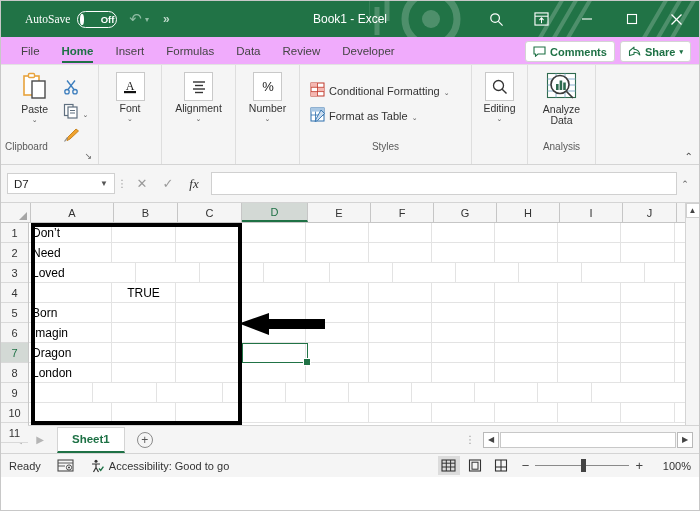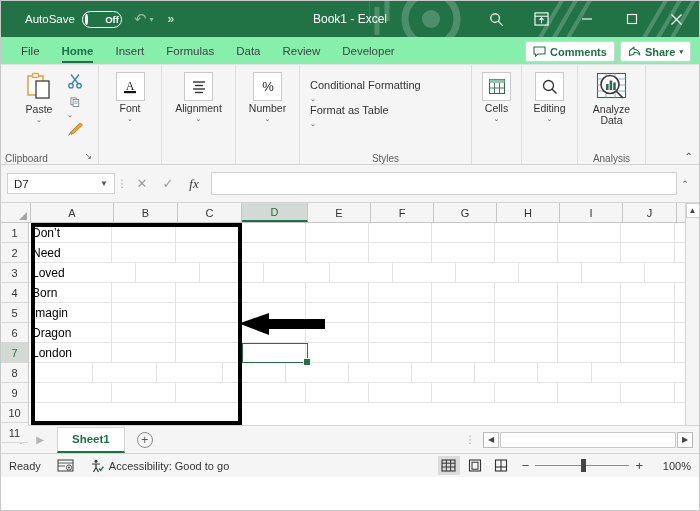--- a/index.html
+++ b/index.html
@@ -13,21 +13,21 @@
   }
 
   
   .titlebar {
     height: 36px; background: #217346;
     display: flex; align-items: center;
     position: relative; overflow: hidden;
   }
   .titlebar-deco { position: absolute; top:0; right: 0; width: 330px; height: 36px; opacity: .20; }
   .autosave-wrap { display: flex; align-items: center; margin-left: 24px; z-index: 2; }
-  .autosave-label { color: #ffffff; font-size: 11.5px; }
+  .autosave-label { color: #ffffff; font-size: 11.5px; font-family: Liberation Serif, serif; }
   .toggle {
     margin-left: 7px; width: 40px; height: 17px; border-radius: 9px;
     border: 1.3px solid #ffffff; display: flex; align-items: center;
     padding: 0 2px; background: transparent;
   }
   .toggle-knob { width: 11px; height: 11px; border-radius: 50%; background: #ffffff; }
   .toggle-text { color: #fff; font-size: 9.5px; font-weight: bold; margin-left: 17px; }
   .qat-icon { color: #8fbda4; font-size: 15px; margin-left: 12px; z-index: 2; }
   .qat-caret { color: #8fbda4; font-size: 8px; margin-left: 3px; z-index: 2; }
   .qat-more { color: #bcd8c9; font-size: 12px; margin-left: 14px; z-index: 2; font-weight: bold;}
@@ -37,21 +37,21 @@
   }
   .title-right { margin-left: auto; display: flex; align-items: center; z-index: 2; }
   .tb-btn {
     width: 45px; height: 36px; display: flex; align-items: center; justify-content: center;
     color: #ffffff;
   }
   .tb-btn svg { display:block; }
 
   
   .tabbar {
-    height: 28px; background: #86efac; display: flex; align-items: flex-end;
+    height: 28px; background: #f0abfc; display: flex; align-items: flex-end;
     border-bottom: 1px solid #e2e2e2; position: relative;
   }
   .tab {
     font-size: 11.5px; color: #444; padding: 0 11px; height: 26px;
     display: flex; align-items: center; position: relative;
   }
   .tab:first-child { margin-left: 9px; }
   .tab.active { color: #1e7145; font-weight: bold; }
   .tab.active::after {
     content: ""; position: absolute; left: 11px; right: 11px; bottom: 1px;
@@ -65,37 +65,37 @@
   }
 
   
   .ribbon {
     height: 100px; background: #f5f5f5; display: flex;
     border-bottom: 1px solid #d4d4d4; position: relative;
   }
   .rgroup { display: flex; flex-direction: column; position: relative; height: 100%; padding-top: 4px; }
   .rgroup + .rgroup { border-left: 1px solid #dedede; }
   .rgroup-label {
-    position: absolute; bottom: 0; left: 0; right: 0; text-align: center;
+    position: absolute; bottom: 12px; left: 0; right: 0; text-align: center;
     font-size: 10px; color: #5a5a5a;
   }
   .rgroup-body { display: flex; flex: 1; align-items: flex-start; justify-content: center; }
 
   .bigbtn {
     width: 52px; display: flex; flex-direction: column; align-items: center;
     padding-top: 3px;
   }
   .bigbtn .lbl { font-size: 10.5px; color: #333; margin-top: 2px; text-align: center; line-height: 11px; }
   .bigbtn .car { font-size: 7px; color: #555; margin-top: 1px; }
   .boxicon {
     width: 29px; height: 29px; border: 1px solid #c9c9c9; background: #fff;
     display: flex; align-items: center; justify-content: center;
   }
 
-  .minibtn { display:flex; align-items:flex-start; gap:4px; height: 22px; padding: 0 2px; flex-direction: column; }
+  .minibtn { display:flex; align-items:flex-end; gap:4px; height: 22px; padding: 0 2px; }
   .minibtn .mlbl { font-size: 11px; color: #333; }
   .minibtn .mcar { font-size: 7px; color: #555; }
 
   .clip-right { display: flex; flex-direction: column; gap: 2px; padding-top: 4px; }
   .dlg-launcher { position: absolute; bottom: 3px; font-size: 9px; color: #666; }
 
   .styles-list { display: flex; flex-direction: column; gap: 3px; padding: 6px 6px 0 8px; }
   .collapse-car { position: absolute; right: 6px; bottom: 2px; font-size: 10px; color: #444; }
 
   
@@ -428,39 +428,20 @@
             </g>
           <path d="M11 3 L14.5 6.5 L7.5 13.5 L5 14.5 L6 12 z" fill="#c9dcef" stroke="#2c6fad" stroke-width=".9"></path>
         </svg>
         <span class="mlbl">Format as Table</span>
         <span class="mcar">⌄</span>
       </div>
     </div>
     <div class="rgroup-label">Styles</div>
   </div>
 
-  <div class="rgroup" style="width:50px">
-    <div class="rgroup-body">
-      <div class="bigbtn" style="width:44px">
-        <div class="boxicon">
-          <svg width="18" height="17" viewBox="0 0 18 17">
-            <rect x="1.5" y="1.5" width="15" height="14" fill="#fff" stroke="#2f6b4f" stroke-width="1.1"></rect>
-            <rect x="1.5" y="1.5" width="15" height="3.4" fill="#8fc4ab"></rect>
-            <g stroke="#2f6b4f" stroke-width=".9">
-                <line x1="1.5" y1="10" x2="16.5" y2="10"></line>
-                <line x1="6.5" y1="4.9" x2="6.5" y2="15.5"></line>
-                <line x1="11.5" y1="4.9" x2="11.5" y2="15.5"></line>
-              </g>
-          </svg>
-        </div>
-        <span class="lbl">Cells</span>
-        <span class="car">⌄</span>
-      </div>
-    </div>
-  </div>
 
   <div class="rgroup" style="width:56px">
     <div class="rgroup-body">
       <div class="bigbtn" style="width:50px">
         <div class="boxicon">
           <svg width="18" height="18" viewBox="0 0 18 18">
               <circle cx="7.5" cy="7.5" r="5" fill="none" stroke="#333" stroke-width="1.3"></circle>
               <line x1="11.2" y1="11.2" x2="15.5" y2="15.5" stroke="#333" stroke-width="1.4"></line>
             </svg>
         </div>
@@ -575,20 +556,32 @@
         <div class="cell" style="width:64px"></div>
         <div class="cell" style="width:66px"></div>
         <div class="cell" style="width:63px"></div>
         <div class="cell" style="width:63px"></div>
         <div class="cell" style="width:63px"></div>
         <div class="cell" style="width:63px"></div>
         <div class="cell" style="width:63px"></div>
         <div class="cell" style="width:54px"></div>
       </div>
       <div class="gridrow">
+        <div class="cell" style="width:83px"></div>
+        <div class="cell center" style="width:64px">TRUE</div>
+        <div class="cell" style="width:64px"></div>
+        <div class="cell" style="width:66px"></div>
+        <div class="cell" style="width:63px"></div>
+        <div class="cell" style="width:63px"></div>
+        <div class="cell" style="width:63px"></div>
+        <div class="cell" style="width:63px"></div>
+        <div class="cell" style="width:63px"></div>
+        <div class="cell" style="width:54px"></div>
+      </div>
+      <div class="gridrow">
         <div class="cell" style="width:83px">Born</div>
         <div class="cell center" style="width:64px"></div>
         <div class="cell" style="width:64px"></div>
         <div class="cell" style="width:66px"></div>
         <div class="cell" style="width:63px"></div>
         <div class="cell" style="width:63px"></div>
         <div class="cell" style="width:63px"></div>
         <div class="cell" style="width:63px"></div>
         <div class="cell" style="width:63px"></div>
         <div class="cell" style="width:54px"></div>

